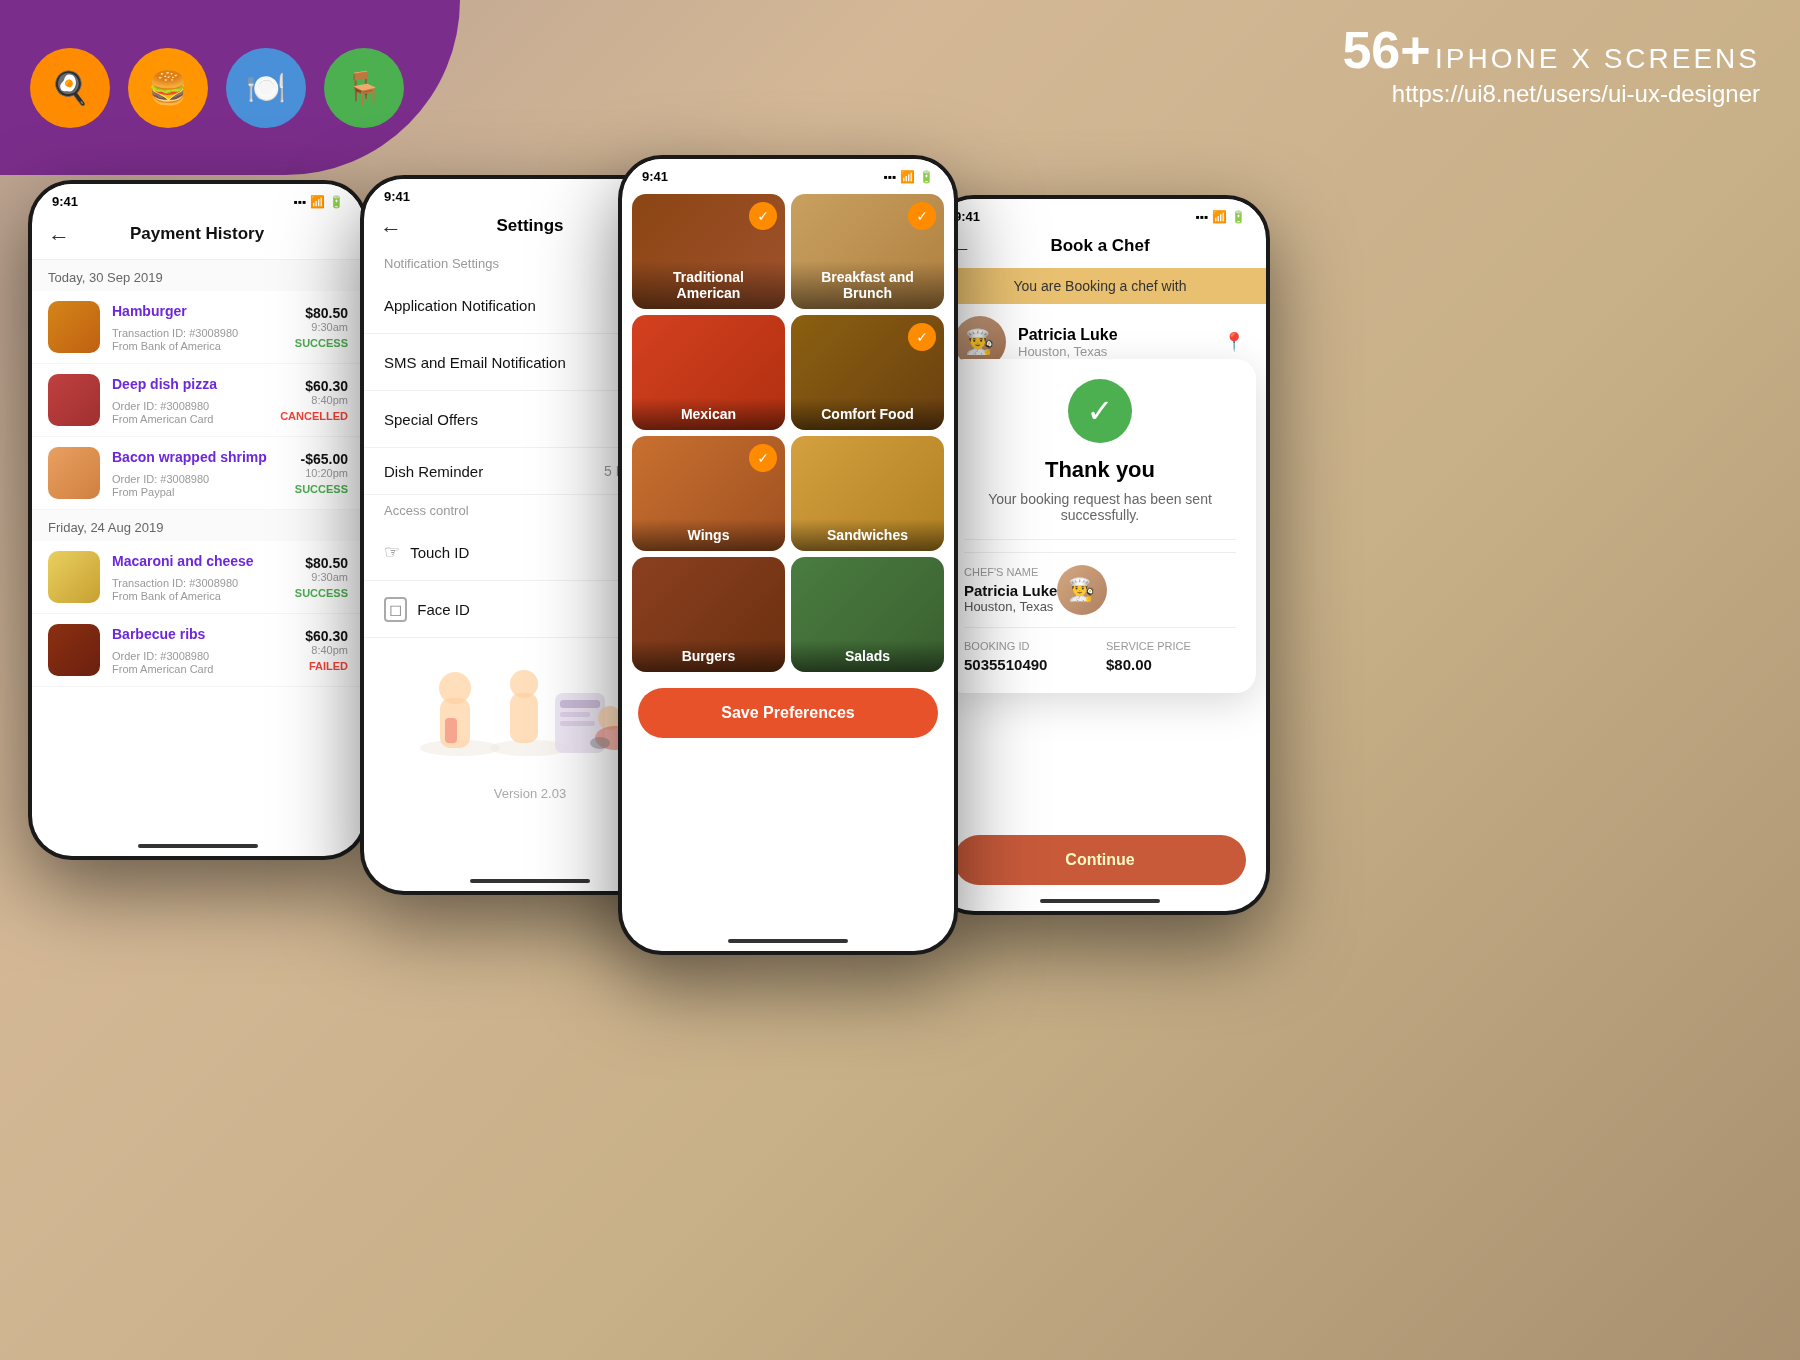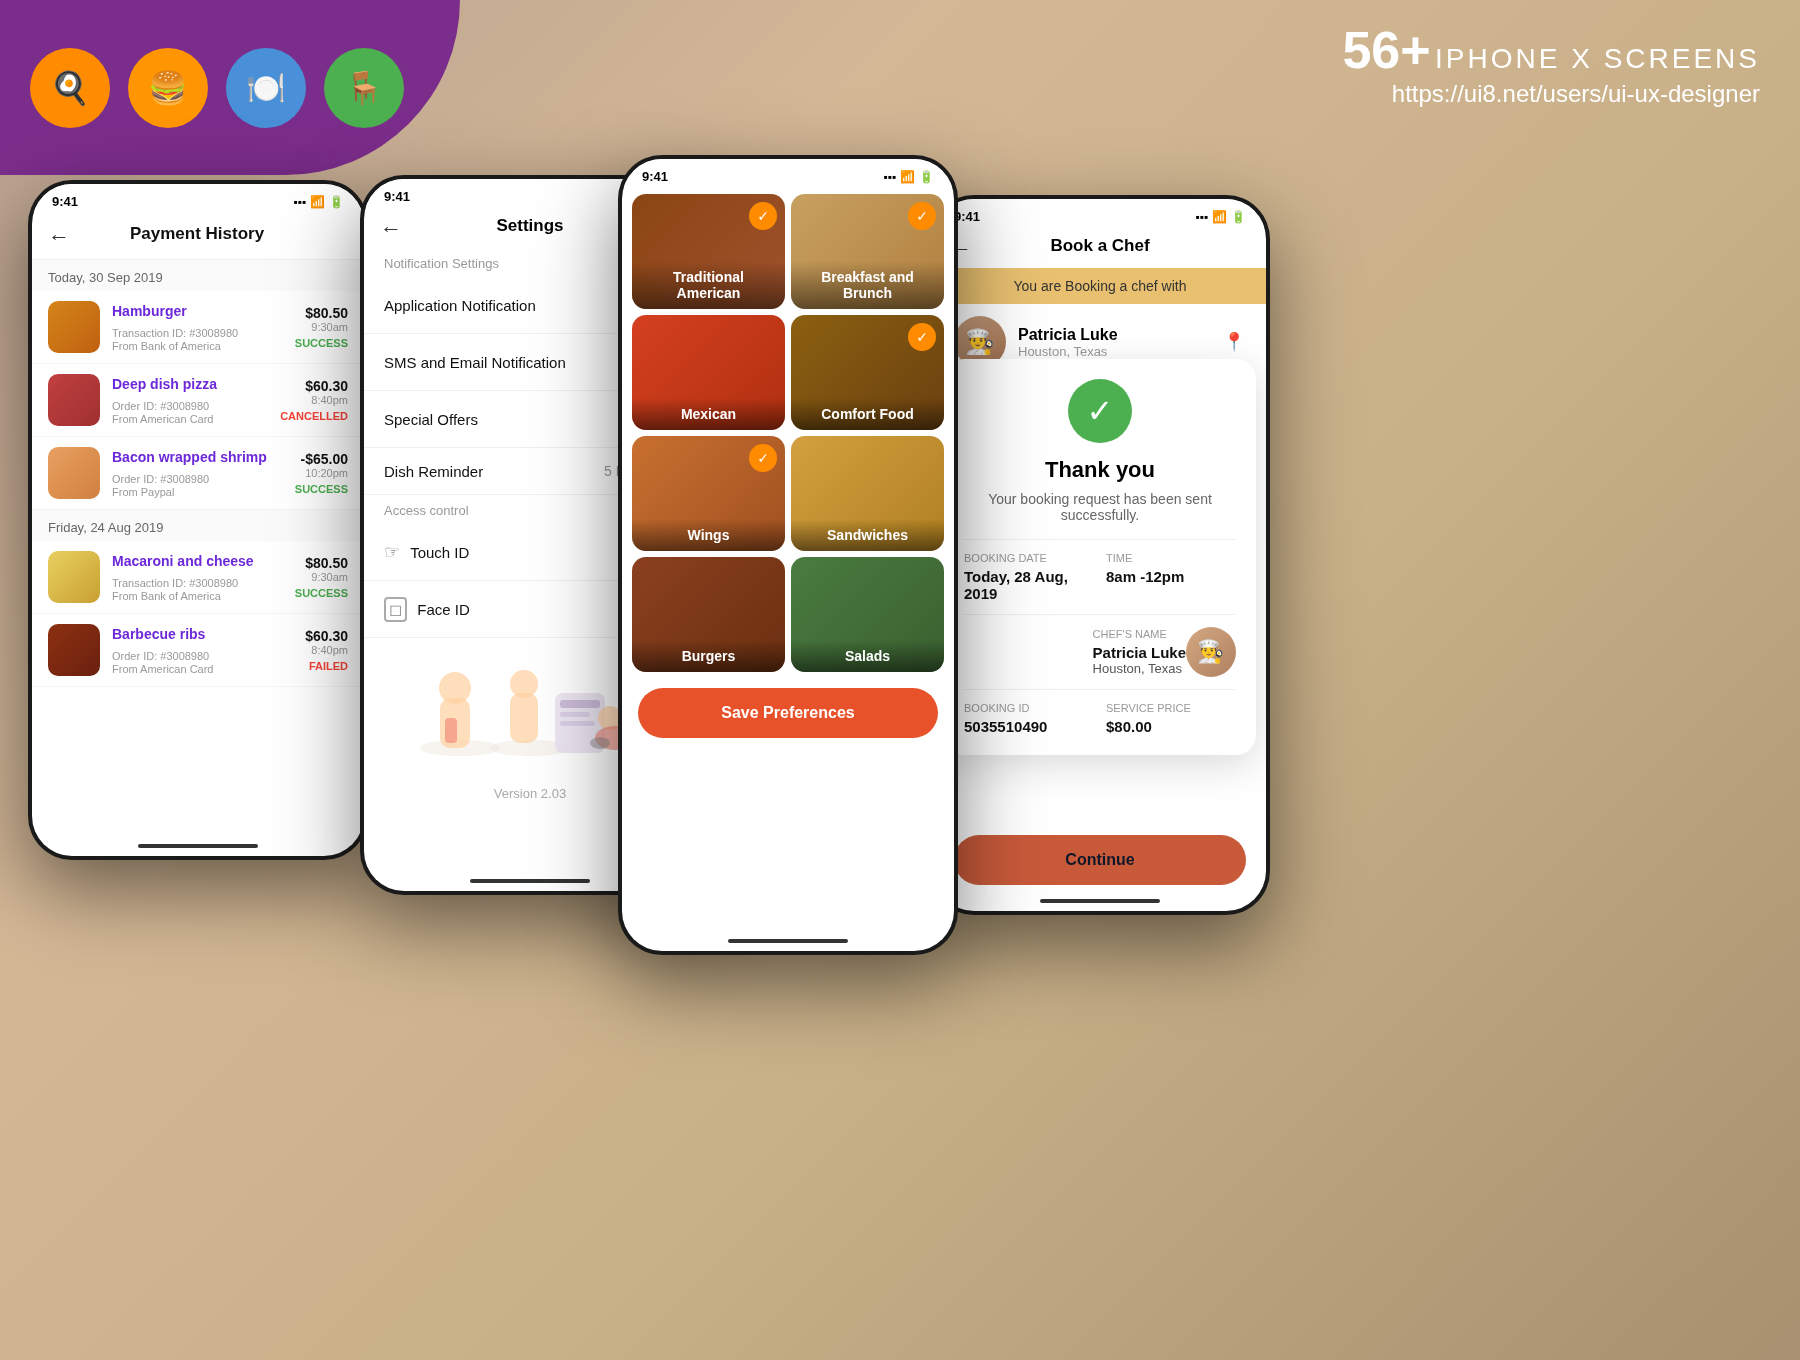--- a/index.html
+++ b/index.html
@@ -380,42 +380,42 @@
     .ty-sub { font-size: 14px; color: #666; text-align: center; margin-bottom: 16px; }
     .ty-divider { border: none; border-top: 1px solid #eee; margin: 12px 0; }
     .ty-grid { display: grid; grid-template-columns: 1fr 1fr; gap: 12px; }
     .ty-label { font-size: 11px; color: #999; font-weight: 500; text-transform: uppercase; margin-bottom: 4px; }
     .ty-value { font-size: 15px; font-weight: 600; color: #111; }
     .ty-value-sm { font-size: 13px; color: #555; }
 
     .chef-row2 {
       display: flex;
       align-items: center;
-      justify-content: flex-end;
+      justify-content: flex-start;
     }
     .chef-avatar2 {
       width: 50px; height: 50px;
       border-radius: 50%;
       background: linear-gradient(135deg, #d4a882, #b08060);
       display: flex; align-items: center; justify-content: center;
       font-size: 22px;
     }
 
     .ty-done {
       text-align: center;
       color: #E8522A;
       font-size: 16px;
       font-weight: 600;
       padding: 10px;
       cursor: pointer;
     }
 
     .continue-btn {
       background: #c0604040;
-      color: #0f172a;
+      color: #fef9c3;
       border: none;
       border-radius: 28px;
       padding: 16px;
       font-size: 16px;
       font-weight: 600;
       width: calc(100% - 40px);
       margin: 10px 20px;
       cursor: pointer;
       position: absolute;
       bottom: 16px;
@@ -716,30 +716,20 @@
         <div class="chef-location">Houston, Texas</div>
       </div>
       <div style="margin-left:auto;color:#E8522A;font-size:18px;">📍</div>
     </div>
 
     <div class="thankyou-modal">
       <div class="ty-check">✓</div>
       <div class="ty-title">Thank you</div>
       <div class="ty-sub">Your booking request has been sent successfully.</div>
       <hr class="ty-divider">
-      <div class="ty-grid">
-        <div>
-          <div class="ty-label">BOOKING DATE</div>
-          <div class="ty-value">Today, 28 Aug, 2019</div>
-        </div>
-        <div>
-          <div class="ty-label">TIME</div>
-          <div class="ty-value">8am -12pm</div>
-        </div>
-      </div>
       <hr class="ty-divider">
       <div class="chef-row2">
         <div>
           <div class="ty-label">CHEF'S NAME</div>
           <div class="ty-value">Patricia Luke</div>
           <div class="ty-value-sm">Houston, Texas</div>
         </div>
         <div class="chef-avatar2">👨‍🍳</div>
       </div>
       <hr class="ty-divider">

